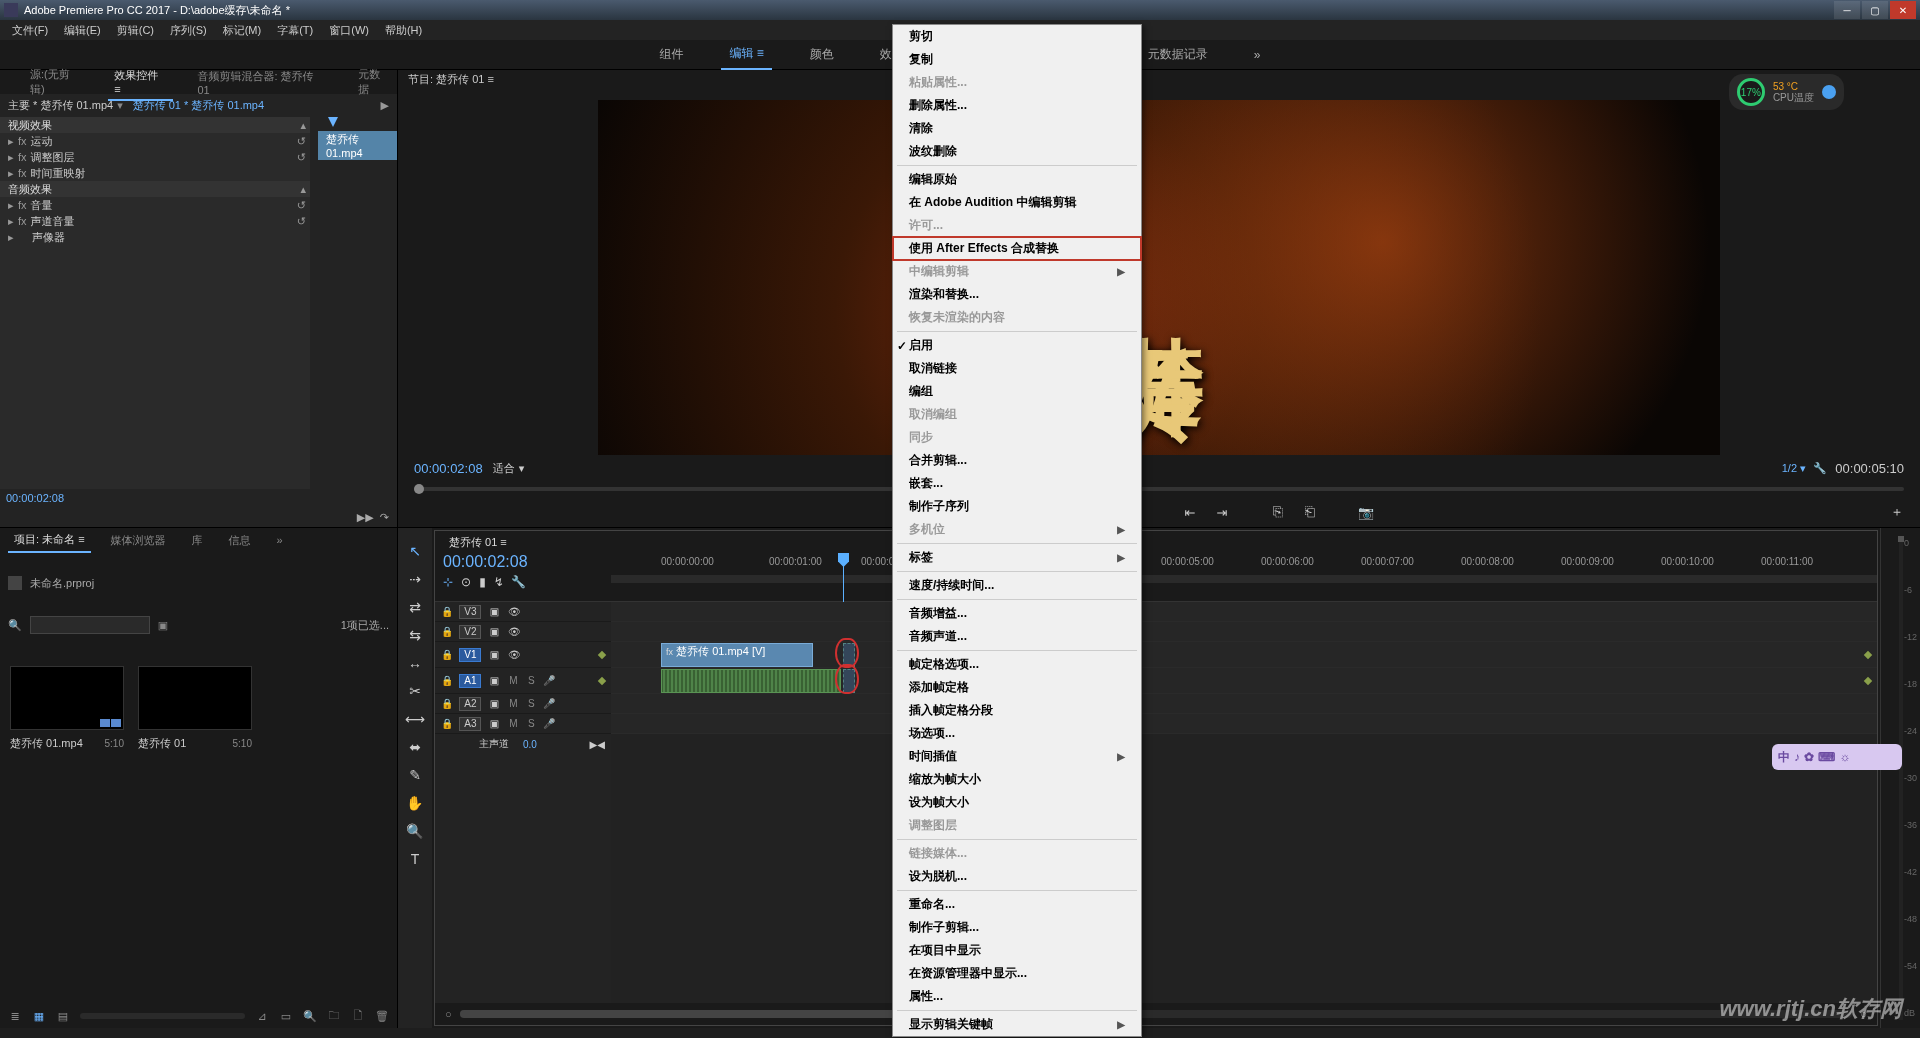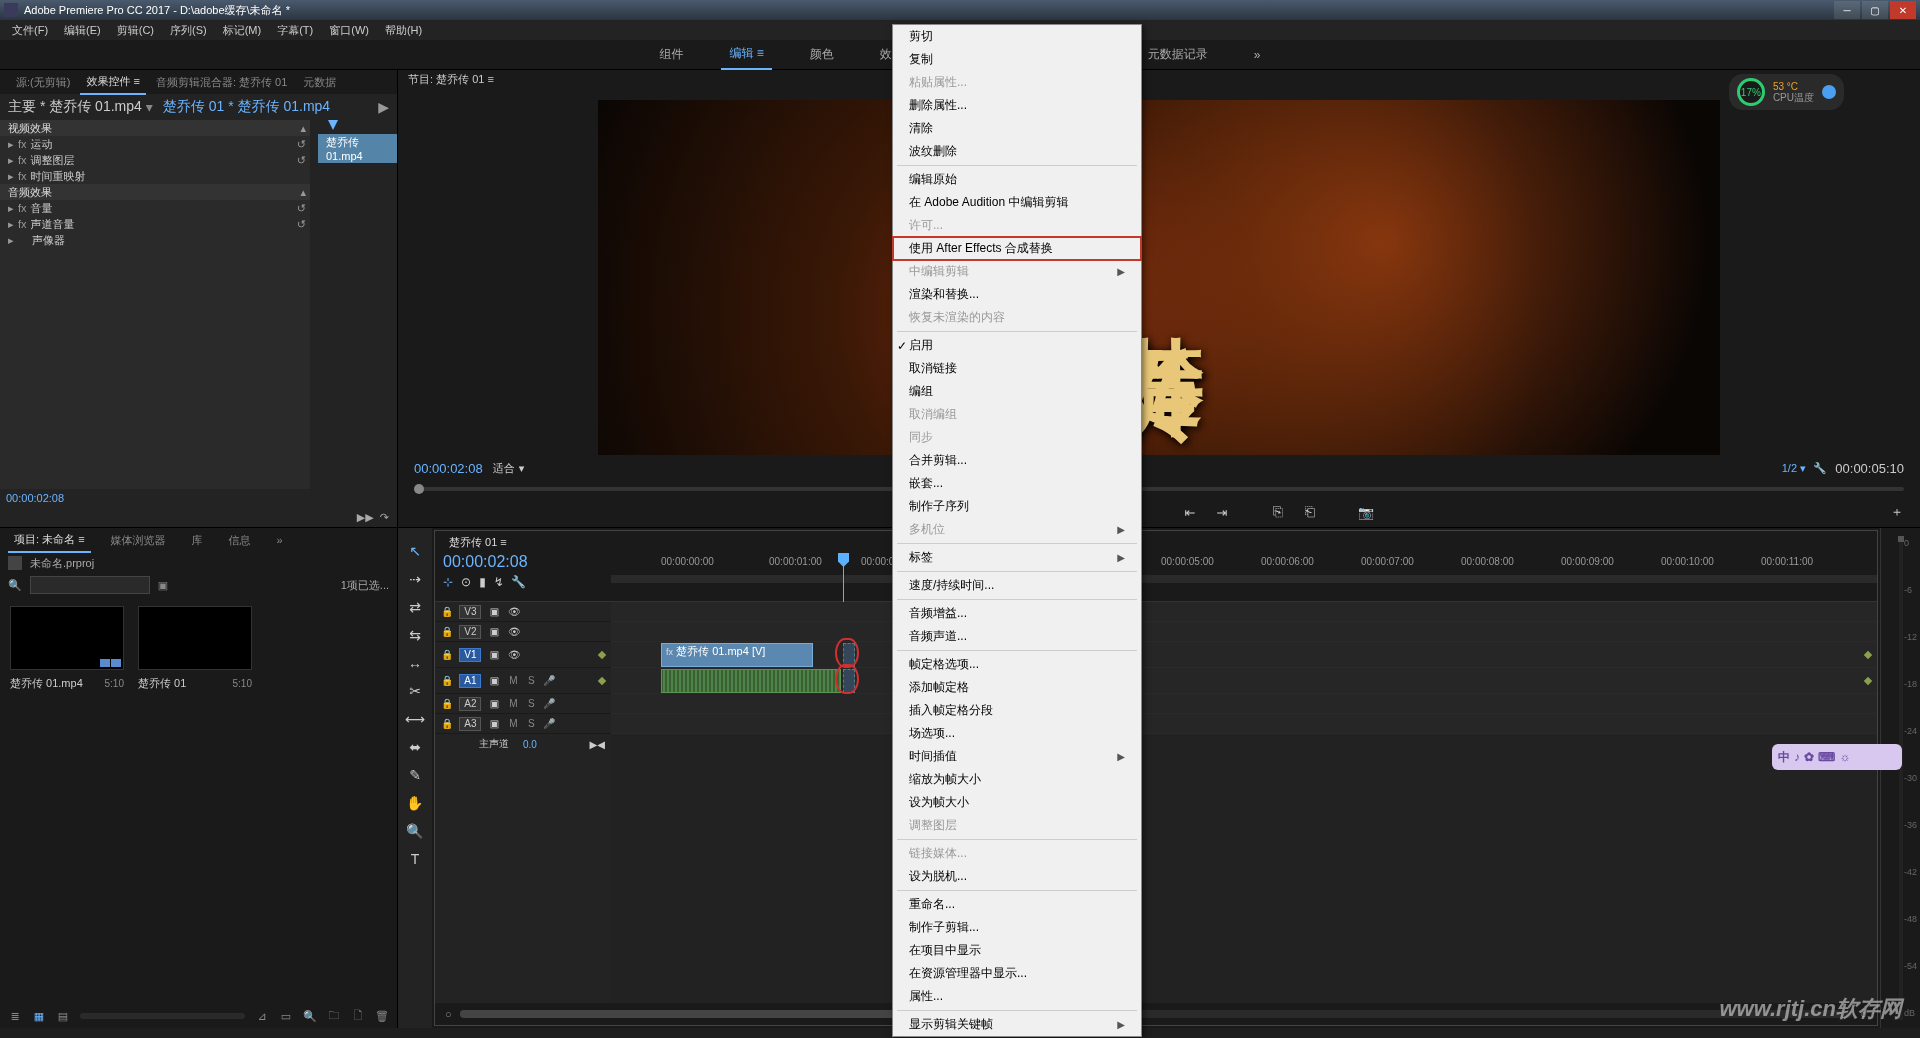--- a/index.html
+++ b/index.html
@@ -21,25 +21,25 @@
 .workspace-tabs { height: 30px; background: #1a1a1a; display: flex; align-items: center; justify-content: center; gap: 30px; border-bottom: 1px solid #000; }
 .ws-tab { color: #aaa; font-size: 12px; padding: 6px 8px; cursor: pointer; }
 .ws-tab.active { color: #6bb4ff; border-bottom: 2px solid #6bb4ff; }
 .ws-tab.icon-only { color: #aaa; }
 
 
 .main-grid { display: grid; grid-template-columns: 398px 1fr; grid-template-rows: 458px 1fr; height: 958px; }
 
 
 .panel-tl { background: #232323; border-right: 1px solid #000; border-bottom: 1px solid #000; display: flex; flex-direction: column; }
-.panel-tabs { height: 24px; display: flex; align-items: center; padding-left: 10px; gap: 4px; background: #1a1a1a; }
+.panel-tabs { height: 24px; display: flex; align-items: center; padding-left: 24px; gap: 18px; background: #1a1a1a; }
 .panel-tab { color: #888; font-size: 11px; padding: 4px 6px; cursor: pointer; }
 .panel-tab.active { color: #ddd; }
 .panel-tab.bar { border-bottom: 2px solid #6bb4ff; }
-.ec-header { display: flex; align-items: center; padding: 4px 8px; font-size: 14px; color: #ccc; }
+.ec-header { display: flex; align-items: center; padding: 4px 8px; font-size: 11px; color: #ccc; }
 .ec-header .link { color: #6bb4ff; margin-left: 6px; }
 .ec-header .arrow { margin-left: auto; color: #999; }
 .ec-body { display: flex; flex: 1; }
 .ec-left { width: 310px; background: #2a2a2a; }
 .ec-right { flex: 1; background: #232323; position: relative; }
 .ec-row { display: flex; align-items: center; height: 16px; padding-left: 8px; font-size: 11px; color: #ccc; }
 .ec-row.section { background: #333; color: #ddd; }
 .ec-row .tri { width: 10px; color: #999; }
 .ec-row .fx { color: #999; margin-right: 4px; }
 .ec-row-controls { margin-left: auto; padding-right: 4px; color: #999; display: flex; gap: 2px; }
@@ -61,21 +61,21 @@
 .prog-half { margin-right: 8px; color: #6bb4ff; }
 .wrench { margin-right: 8px; color: #aaa; }
 .prog-scrub { height: 16px; padding: 0 16px; display: flex; align-items: center; }
 .scrub-track { flex: 1; height: 4px; background: #333; border-radius: 2px; position: relative; }
 .scrub-track .dot { position: absolute; left: 0; top: -3px; width: 10px; height: 10px; background: #888; border-radius: 50%; }
 .prog-transport { height: 30px; display: flex; align-items: center; justify-content: center; gap: 14px; color: #ccc; }
 .prog-transport .tbtn { width: 18px; text-align: center; cursor: pointer; font-size: 13px; }
 .prog-transport .plus { position: absolute; right: 14px; }
 
 
-.panel-bl { background: #1a1a1a; border-right: 1px solid #000; display: flex; flex-direction: column; }
+.panel-bl { background: #1a1a1a; border-right: 1px solid #000; display: flex; flex-direction: column; gap: 20px; }
 .project-tabs { height: 24px; display: flex; align-items: center; padding-left: 8px; gap: 14px; background: #1a1a1a; }
 .project-filter-row { height: 22px; display: flex; align-items: center; padding: 0 8px; gap: 8px; color: #aaa; }
 .project-filter-row .bin-icon { width: 14px; height: 14px; background: #444; }
 .project-filter-row .name { font-size: 11px; color: #aaa; }
 .project-search-row { height: 22px; display: flex; align-items: center; padding: 0 8px; gap: 8px; }
 .project-search-row input { background: #2a2a2a; border: 1px solid #444; color: #ccc; padding: 2px 4px; font-size: 11px; width: 120px; }
 .project-search-row .count { margin-left: auto; color: #aaa; font-size: 11px; }
 .project-thumbs { flex: 1; padding: 10px; display: flex; gap: 14px; align-content: flex-start; }
 .thumb { width: 114px; }
 .thumb-img { width: 114px; height: 64px; background: #000; border: 1px solid #333; position: relative; }
@@ -134,21 +134,21 @@
 
 
 .audio-meter { width: 40px; background: #1a1a1a; border-left: 1px solid #333; position: relative; display: flex; flex-direction: column; align-items: center; padding: 8px 4px; }
 .meter-bar { width: 4px; flex: 1; background: linear-gradient(#222 0%, #222 100%); position: relative; }
 .meter-scale { position: absolute; right: 3px; top: 10px; bottom: 10px; display: flex; flex-direction: column; justify-content: space-between; }
 .meter-scale span { font-size: 9px; color: #666; }
 .meter-dot { width:6px; height:6px; background:#555; }
 
 
 .context-menu { position: absolute; top: 24px; left: 892px; width: 250px; background: #f0f0f0; border: 1px solid #888; box-shadow: 2px 2px 6px rgba(0,0,0,0.5); font-size: 12px; color: #000; z-index: 1000; }
-.cm-item { padding: 3px 16px; cursor: pointer; display:flex; align-items:center; }
+.cm-item { padding: 3px 16px; cursor: pointer; display:flex; align-items:center;font-weight:bold; }
 .cm-item.disabled { color: #999; }
 .cm-item .sub { margin-left: auto; color: #555; font-size: 10px; }
 .cm-item.highlight { outline: 2px solid #c0392b; outline-offset: -1px; }
 .cm-sep { height: 1px; background: #ccc; margin: 2px 4px; }
 .cm-item .check { position: absolute; left: 4px; }
 
 
 .cpu-badge { position: absolute; top: 74px; right: 76px; display: flex; align-items: center; background: #2a2a2a; border-radius: 14px; padding: 4px 8px; gap: 8px; }
 .cpu-circle { width: 28px; height: 28px; border-radius: 50%; border: 3px solid #2ecc71; display: flex; align-items: center; justify-content: center; font-size: 10px; color: #2ecc71; background:#1a1a1a; }
 .cpu-text { font-size: 10px; line-height: 1.1; }

